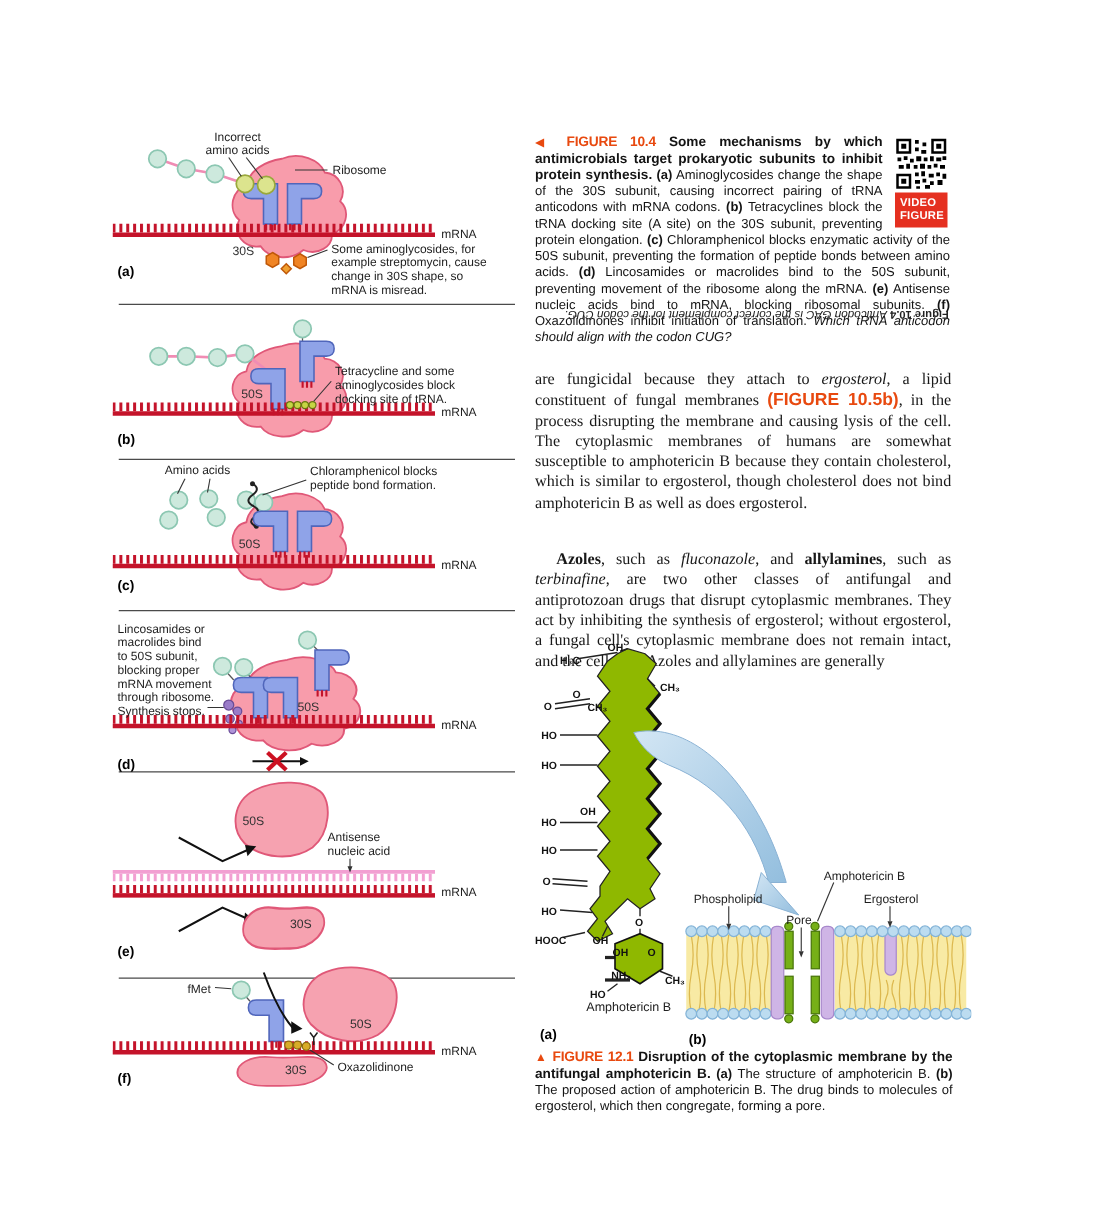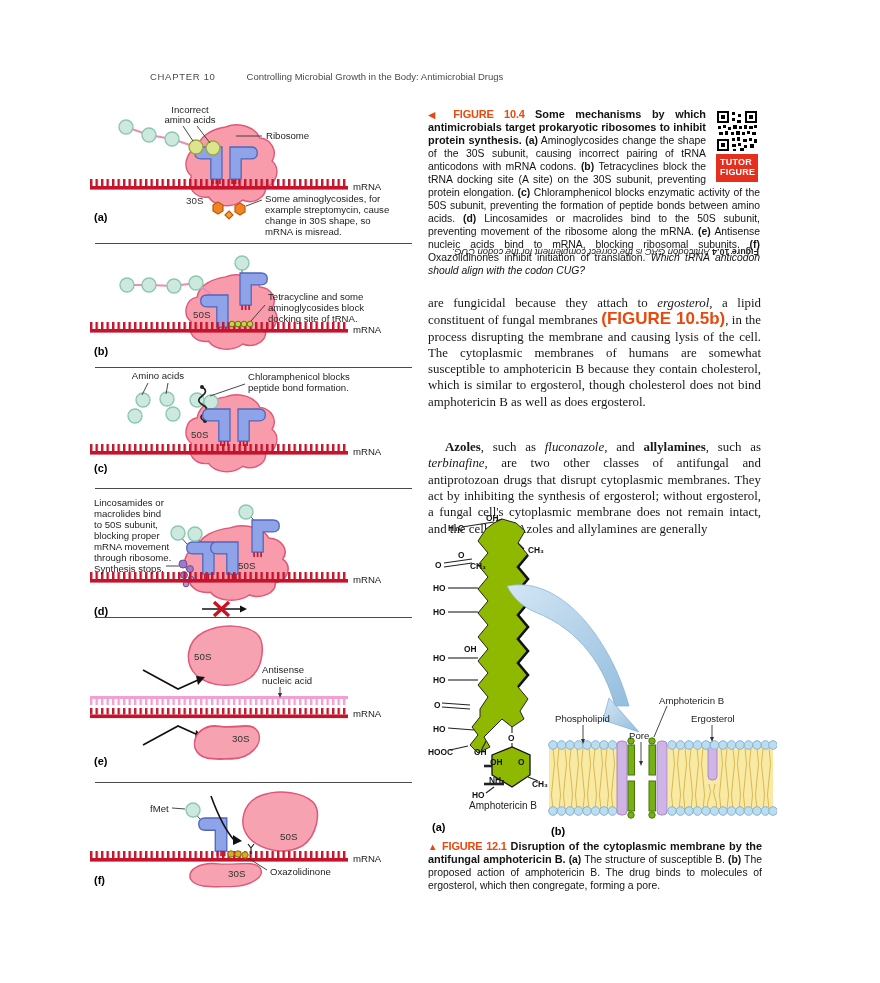--- a/index.html
+++ b/index.html
@@ -30,31 +30,28 @@
       line-height:9.5px;padding:4px 0 0 4px;box-sizing:border-box;margin-top:2px;letter-spacing:.2px;}
   .answer{position:absolute;left:468px;top:247px;width:291px;transform:rotate(180deg);
           font-size:9.4px;color:#222;white-space:nowrap;}
   .answer .al{font-weight:700;font-size:8.9px;}
   .answer .at{font-style:italic;}
   .body-text{position:absolute;left:428px;top:295px;width:333px;
              font-family:"Liberation Serif","DejaVu Serif",serif;font-size:12.9px;
              line-height:16.3px;text-align:justify;color:#181818;}
   .body-text p{margin:0;}
   .body-text p.ind{text-indent:17px;margin-top:29px;}
-  .figref{color:#e8490f;font-weight:700;font-family:"Liberation Sans",sans-serif;font-size:17px;margin-top:33px;}
+  .figref{color:#e8490f;font-weight:700;font-family:"Liberation Sans",sans-serif;font-size:14px;margin-top:33px;}
   .abs{position:absolute;}
 </style>
 </head>
 <body>
 
 <div class="page">
 
-  <div class="hdr">
-    <span class="chap">CHAPTER 10</span><span>Controlling Microbial Growth in the Body: Antimicrobial Drugs</span>
-  </div>
 
   <div class="divider" style="top:243px"></div>
   <div class="divider" style="top:367px"></div>
   <div class="divider" style="top:488px"></div>
   <div class="divider" style="top:617px"></div>
   <div class="divider" style="top:782px"></div>
 
   <div class="panel" style="top:103px;height:140px">
     <svg width="322" height="140" viewBox="0 0 322 140">
       <defs>
@@ -286,21 +283,21 @@
       <polygon points="188,76 192,76 190,81" fill="#333"></polygon>
       <text class="sub" x="104" y="43">50S</text>
       <text class="lbl" x="172" y="56">Antisense</text>
       <text class="lbl" x="172" y="67">nucleic acid</text>
       <text class="lbl" x="263" y="100">mRNA</text>
       <text class="sub" x="142" y="125">30S</text>
       <text class="tag" x="4" y="148">(e)</text>
     </svg>
   </div>
 
-  <div class="panel" style="top:774px;height:126px">
+  <div class="panel" style="top:756px;height:126px">
     <svg width="322" height="126" viewBox="0 0 322 126">
       <defs>
           <pattern id="pf" width="5.5" height="7" patternUnits="userSpaceOnUse">
             <rect width="2.4" height="7" fill="#c4132a"></rect>
           </pattern>
         </defs>
       <g>
         <use href="#blobWedge" transform="translate(148,12) rotate(6) scale(1.0)" fill="#f6a2b0" stroke="#e05878" stroke-width="1.5"></use>
       </g>
       <g>
@@ -376,27 +373,27 @@
             <rect x="38" y="29" width="3" height="4"></rect>
           <rect x="16" y="34" width="4" height="3"></rect>
             <rect x="22" y="33" width="3" height="3"></rect>
             <rect x="28" y="35" width="3" height="3"></rect>
             <rect x="34" y="34" width="4" height="4"></rect>
           <rect x="17" y="39" width="3" height="2"></rect>
             <rect x="24" y="38" width="4" height="3"></rect>
         </g>
       </svg>
       <div class="vt">
-        <div>TUTOR</div>
+        <div>VIDEO</div>
         <div>FIGURE</div>
       </div>
     </div>
     <span class="arrowmk">◀</span>
     <span class="fighead">FIGURE 10.4</span>
-    <span class="captitle">Some mechanisms by which antimicrobials target prokaryotic ribosomes to inhibit protein synthesis.</span>
+    <span class="captitle">Some mechanisms by which antimicrobials target prokaryotic subunits to inhibit protein synthesis.</span>
     <b>(a)</b>
     <span>Aminoglycosides change the shape of the 30S subunit, causing incorrect pairing of tRNA anticodons with mRNA codons.</span>
     <b>(b)</b>
     <span>Tetracyclines block the tRNA docking site (A site) on the 30S subunit, preventing protein elongation.</span>
     <b>(c)</b>
     <span>Chloramphenicol blocks enzymatic activity of the 50S subunit, preventing the formation of peptide bonds between amino acids.</span>
     <b>(d)</b>
     <span>Lincosamides or macrolides bind to the 50S subunit, preventing movement of the ribosome along the mRNA.</span>
     <b>(e)</b>
     <span>Antisense nucleic acids bind to mRNA, blocking ribosomal subunits.</span>
@@ -603,18 +600,18 @@
       <text class="lbl" x="84" y="51">Pore</text>
       <text class="tag" x="6" y="147">(b)</text>
     </svg>
   </div>
 
   <div class="cap" style="top:840px;width:334px">
     <span class="arrowmk">▲</span>
     <span class="fighead">FIGURE 12.1</span>
     <span class="captitle">Disruption of the cytoplasmic membrane by the antifungal amphotericin B.</span>
     <b>(a)</b>
-    <span>The structure of susceptible B.</span>
+    <span>The structure of amphotericin B.</span>
     <b>(b)</b>
     <span>The proposed action of amphotericin B. The drug binds to molecules of ergosterol, which then congregate, forming a pore.</span>
   </div>
 
 </div>
 
 </body></html>

